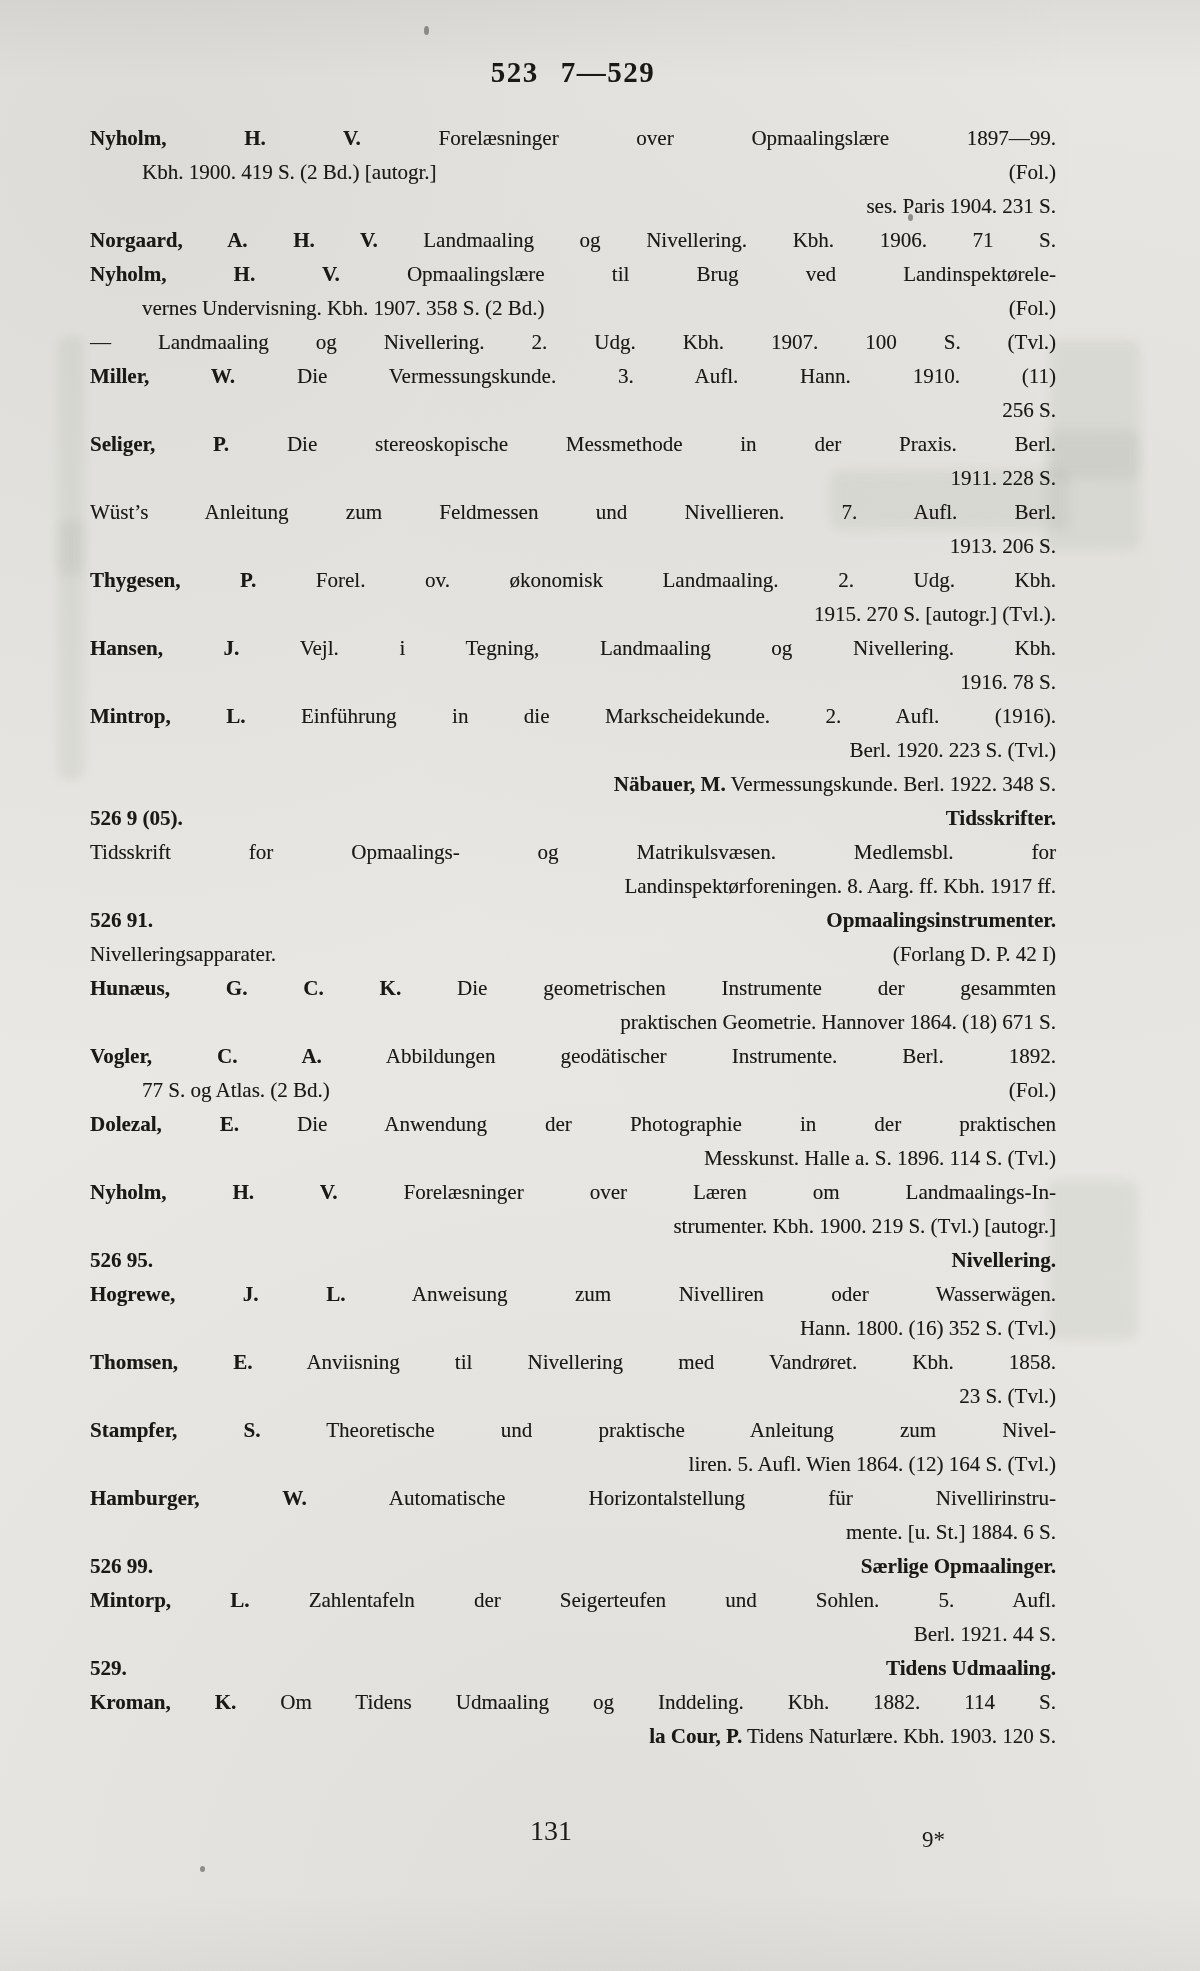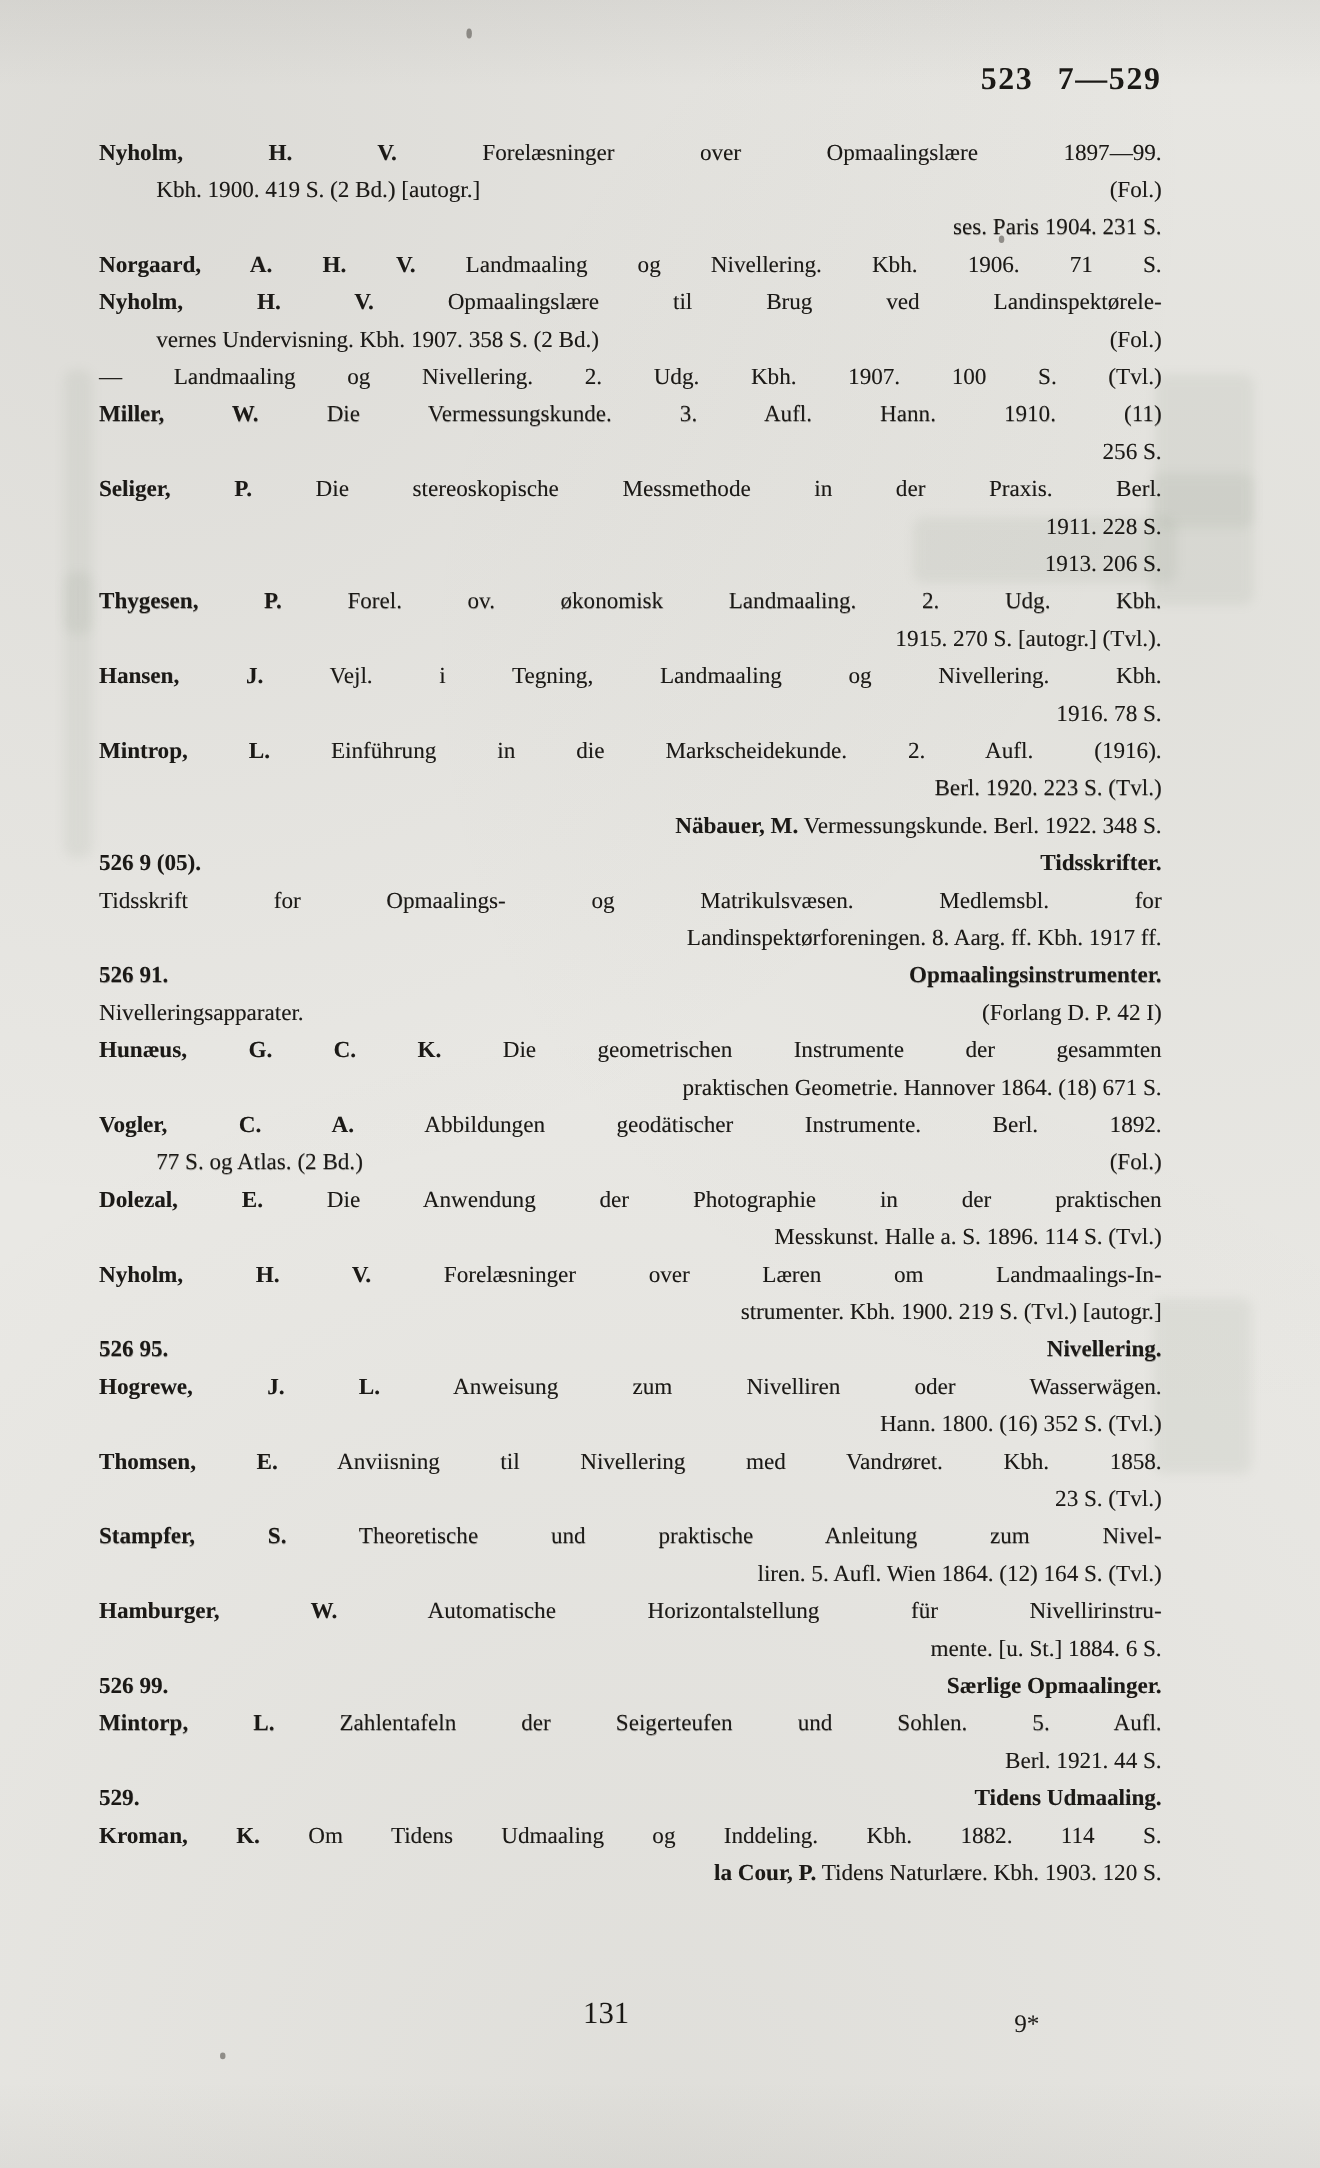--- a/index.html
+++ b/index.html
@@ -11,21 +11,21 @@
     background-image:
       radial-gradient(circle at 12% 8%, rgba(110,108,100,0.10), transparent 45%),
       radial-gradient(circle at 90% 30%, rgba(125,128,112,0.07), transparent 40%),
       radial-gradient(circle at 50% 98%, rgba(110,110,100,0.08), transparent 50%),
       linear-gradient(180deg, rgba(95,93,88,0.08), rgba(0,0,0,0) 4%, rgba(0,0,0,0) 96%, rgba(95,93,88,0.06));
   }
   .smudge{position:absolute;filter:blur(5px);opacity:0.10;background:#7e8a78;border-radius:10px;}
   .speck{position:absolute;background:#4a4742;border-radius:50%;opacity:0.55;}
   .page-header{
     position:absolute;left:90px;top:54px;width:966px;height:36px;
-    text-align:right;font-weight:bold;font-size:29px;line-height:36px;
+    text-align:center;font-weight:bold;font-size:29px;line-height:36px;
     letter-spacing:1.5px;
   }
   .page-header .gap{display:inline-block;width:22px;}
   .textblock{position:absolute;left:90px;top:121px;width:966px;}
   .line{
     height:34px;line-height:34px;font-size:21px;
     text-shadow:0.25px 0.25px 0 rgba(22,20,18,0.35);
   }
   .line.indent{padding-left:52px;}
   .line.stretch{text-align:justify;text-align-last:justify;-moz-text-align-last:justify;}
@@ -70,20 +70,21 @@
     <div class="line stretch"><span class="prefix">Nyholm, H. V.</span> <span>Opmaalingslære til Brug ved Landinspektørele-</span></div>
     <div class="line split indent">
       <span><span>vernes Undervisning. Kbh. 1907. 358 S. (2 Bd.)</span></span>
       <span>(Fol.)</span>
     </div>
     <div class="line stretch"><span>— Landmaaling og Nivellering. 2. Udg. Kbh. 1907. 100 S. (Tvl.)</span></div>
     <div class="line stretch"><span class="prefix">Miller, W.</span> <span>Die Vermessungskunde. 3. Aufl. Hann. 1910. (11)</span></div>
     <div class="line left indent"><span>256 S.</span></div>
     <div class="line stretch"><span class="prefix">Seliger, P.</span> <span>Die stereoskopische Messmethode in der Praxis. Berl.</span></div>
     <div class="line left indent"><span>1911. 228 S.</span></div>
+    <div class="line stretch"><span>Wüst’s Anleitung zum Feldmessen und Nivellieren. 7. Aufl. Berl.</span></div>
     <div class="line left indent"><span>1913. 206 S.</span></div>
     <div class="line stretch"><span class="prefix">Thygesen, P.</span> <span>Forel. ov. økonomisk Landmaaling. 2. Udg. Kbh.</span></div>
     <div class="line left indent"><span>1915. 270 S. [autogr.] (Tvl.).</span></div>
     <div class="line stretch"><span class="prefix">Hansen, J.</span> <span>Vejl. i Tegning, Landmaaling og Nivellering. Kbh.</span></div>
     <div class="line left indent"><span>1916. 78 S.</span></div>
     <div class="line stretch"><span class="prefix">Mintrop, L.</span> <span>Einführung in die Markscheidekunde. 2. Aufl. (1916).</span></div>
     <div class="line left indent"><span>Berl. 1920. 223 S. (Tvl.)</span></div>
     <div class="line left"><span class="prefix">Näbauer, M.</span> <span>Vermessungskunde. Berl. 1922. 348 S.</span></div>
     <div class="line heading">
       <span>526 9 (05).</span>

